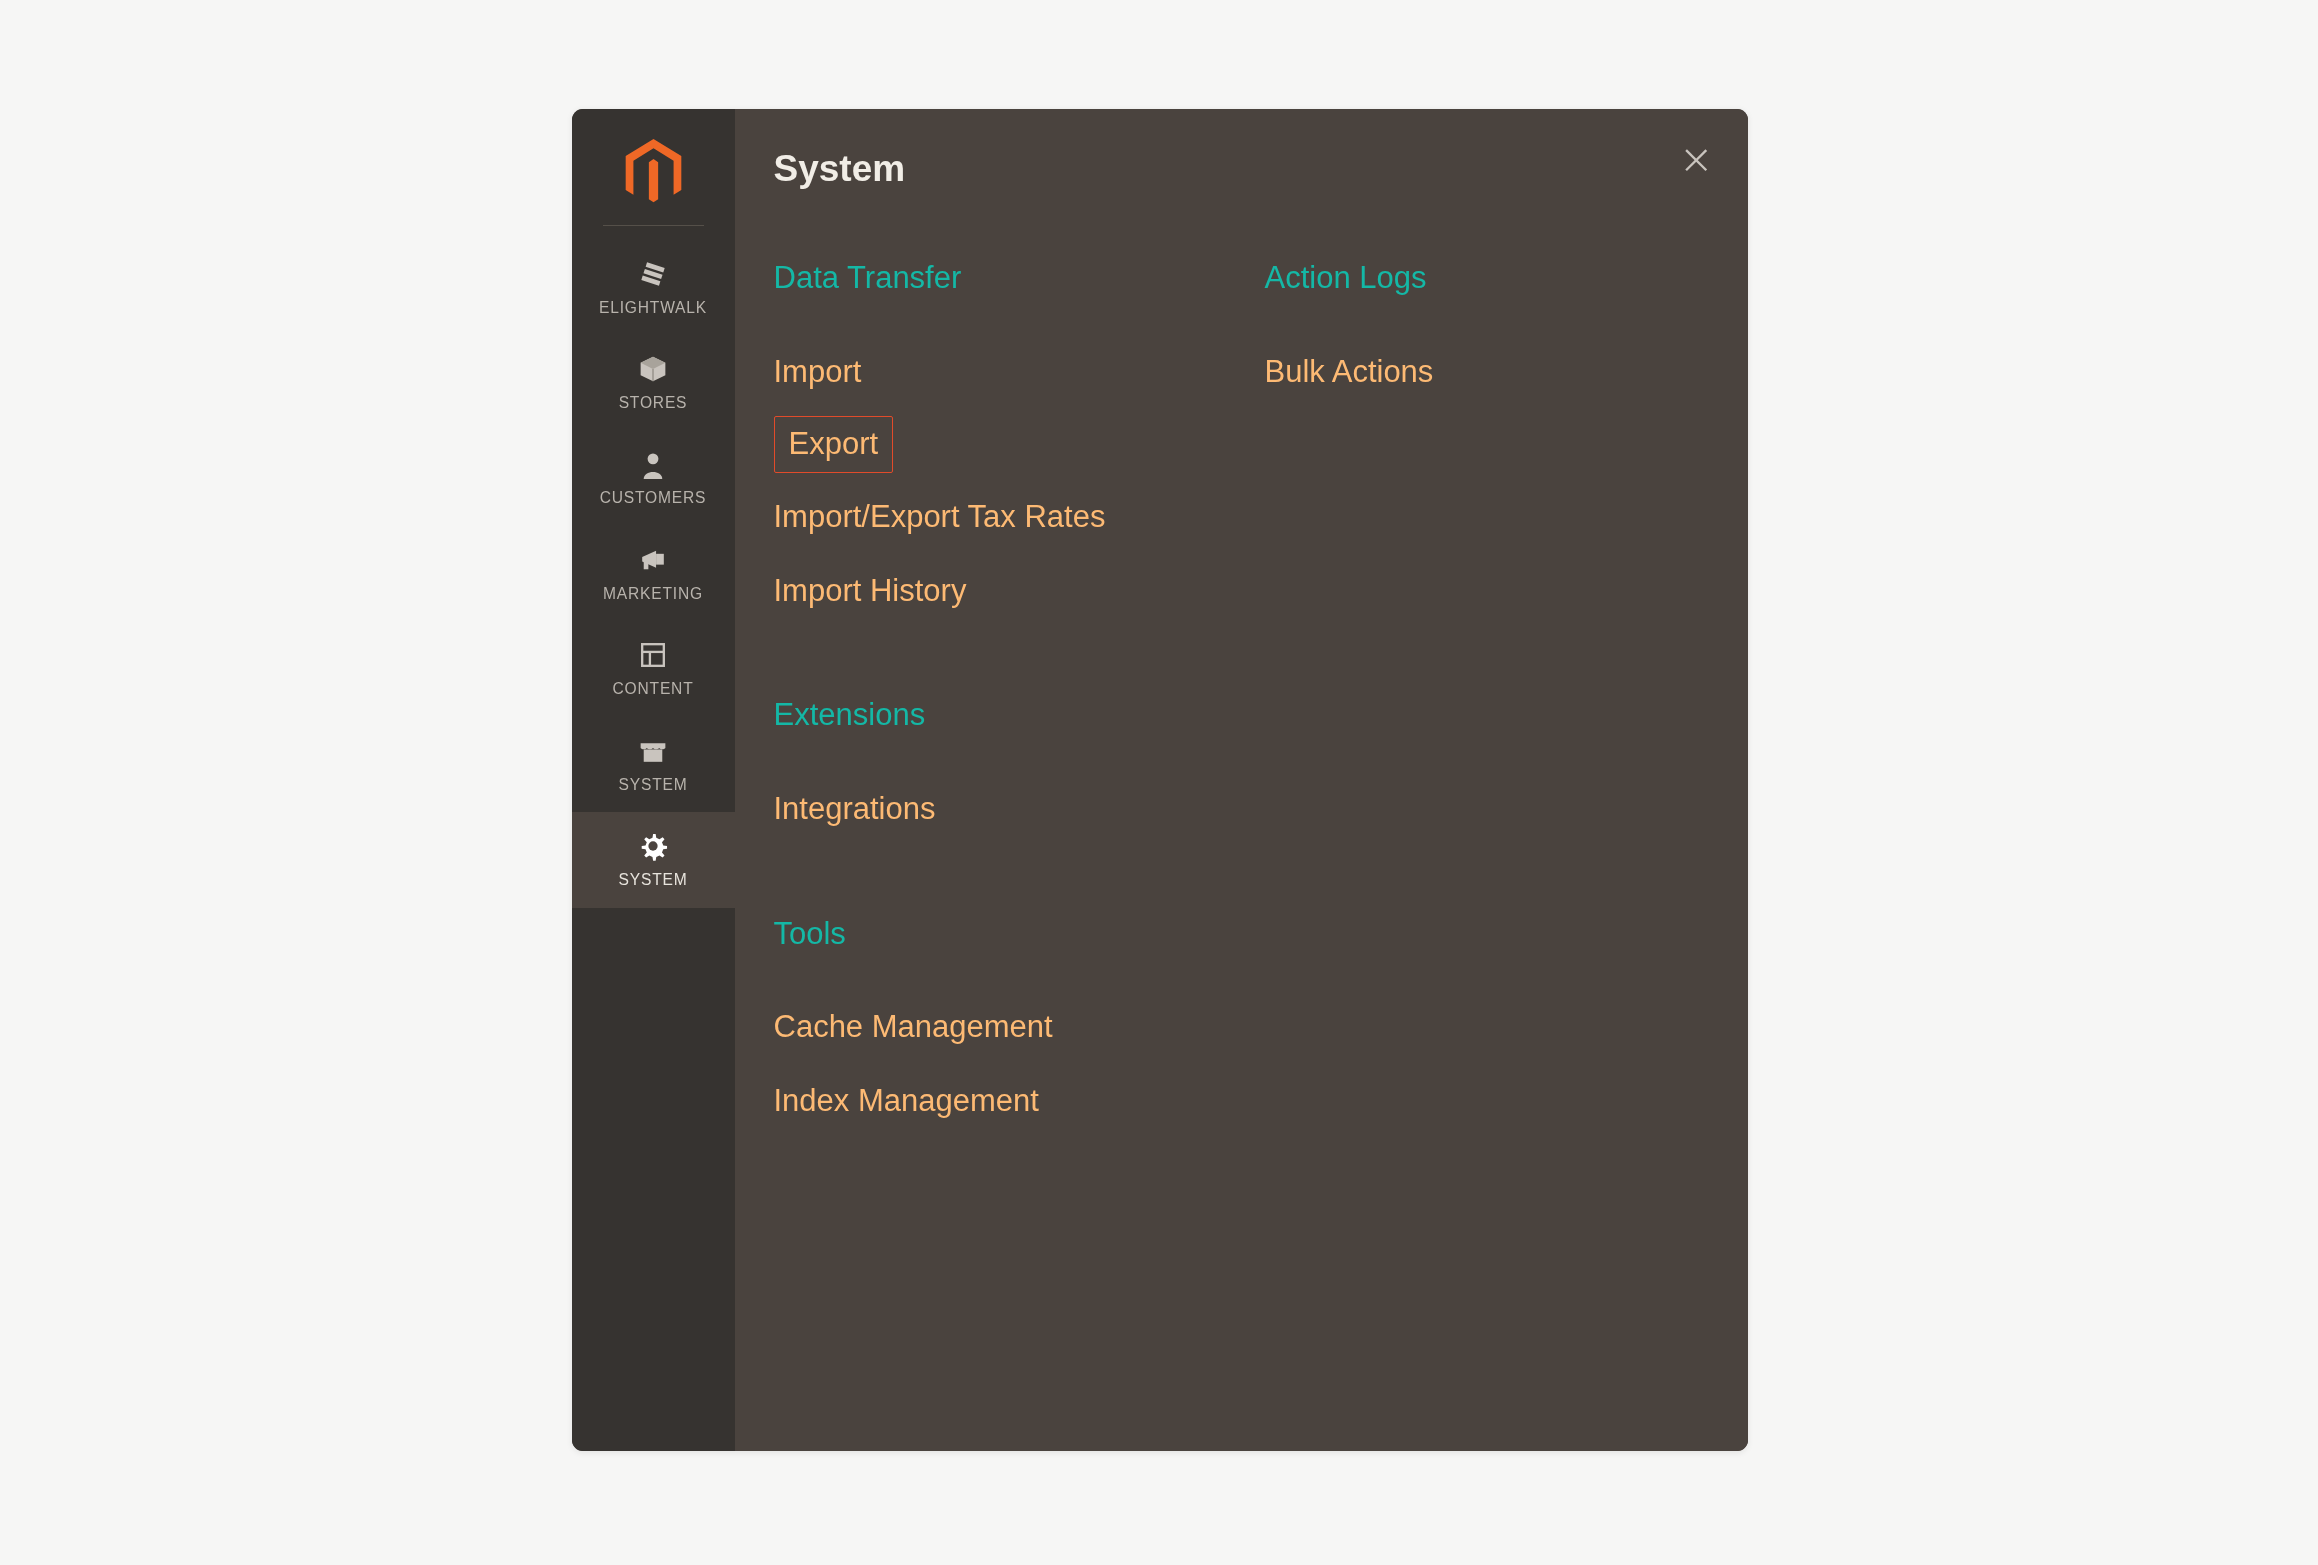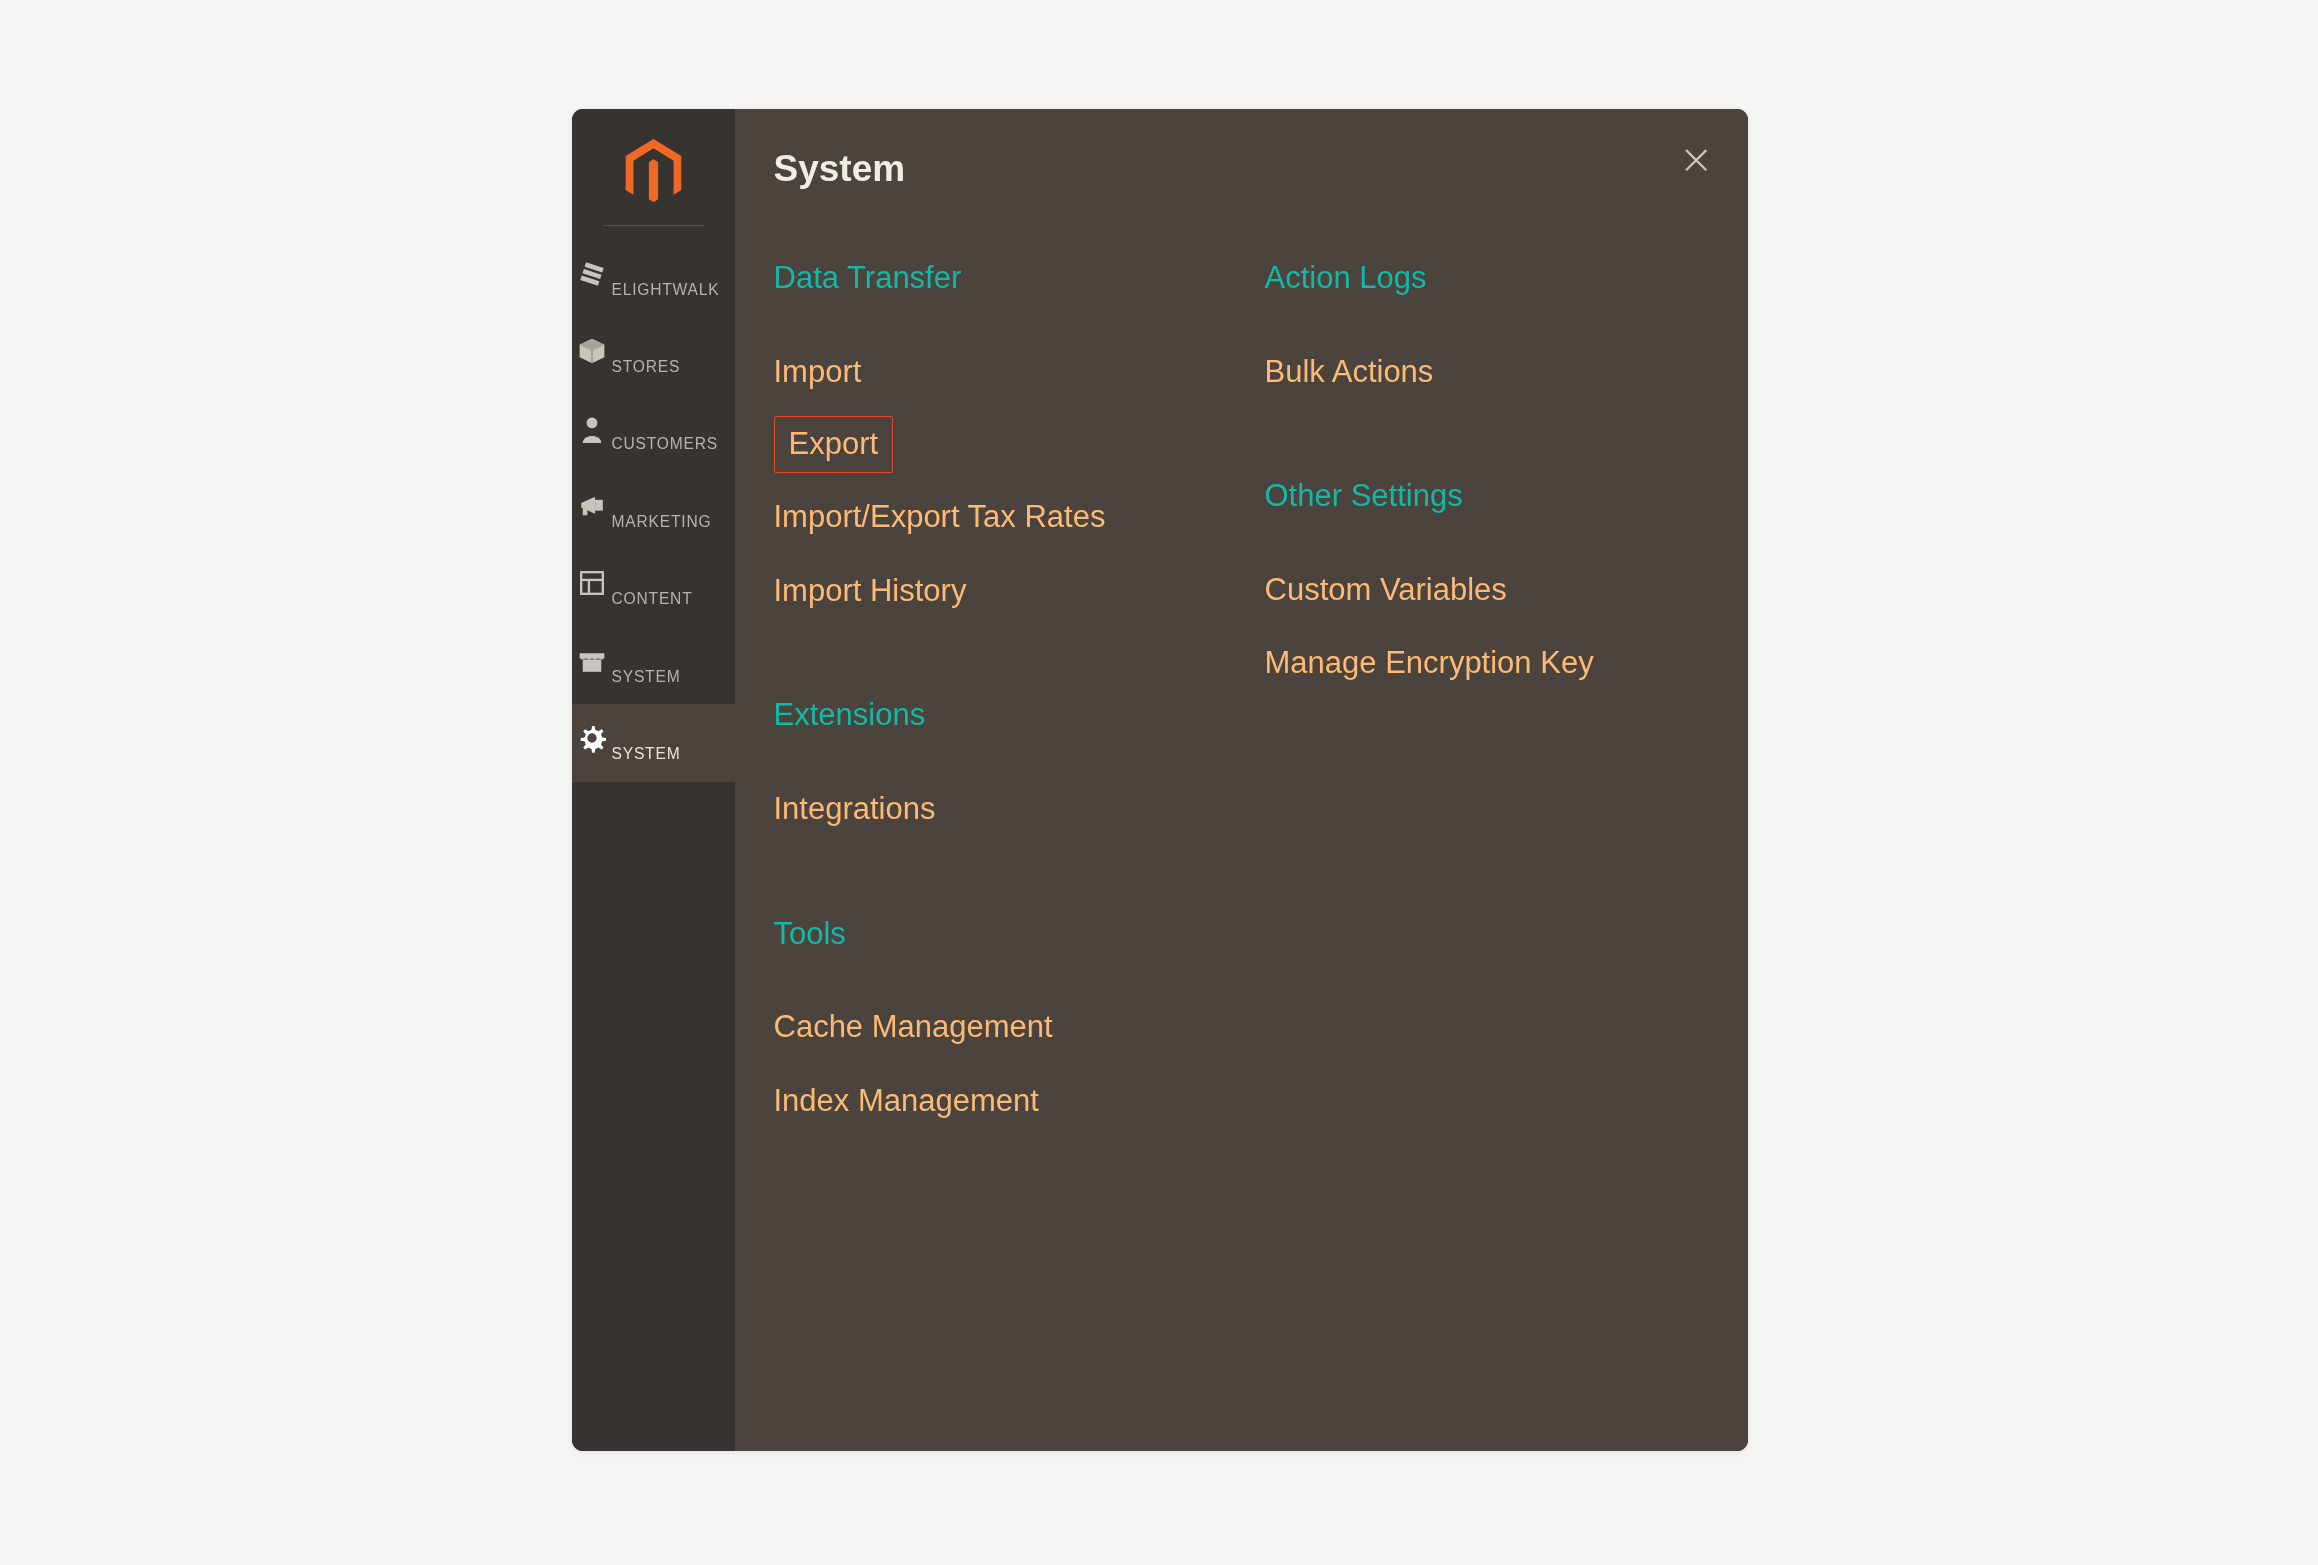--- a/index.html
+++ b/index.html
@@ -38,22 +38,22 @@
   .logo-divider {
     width: 101px;
     height: 0.8px;
     background: #555049;
     margin-bottom: 14px;
   }
   .nav-item {
     width: 100%;
     padding: 14px 0 18.7px 0;
     display: flex;
-    flex-direction: row;
-    align-items: flex-end;
+    flex-direction: column;
+    align-items: center;
     cursor: pointer;
     color: #c9c4be;
   }
   .nav-item.active {
     background: #4a433e;
     color: #ffffff;
   }
   .nav-item .icon {
     width: 40px;
     height: 40px;
@@ -243,23 +243,18 @@
           <a class="menu-link">Cache Management</a>
           <a class="menu-link">Index Management</a>
         </div>
       </div>
 
       <div class="col">
         <div class="section">
           <div class="section-heading">Action Logs</div>
           <a class="menu-link">Bulk Actions</a>
         </div>
-        <div class="section">
-          <div class="section-heading">Other Settings</div>
-          <a class="menu-link">Custom Variables</a>
-          <a class="menu-link">Manage Encryption Key</a>
-        </div>
       </div>
 
     </div>
   </div>
 </div>
 
 
 </body></html>

